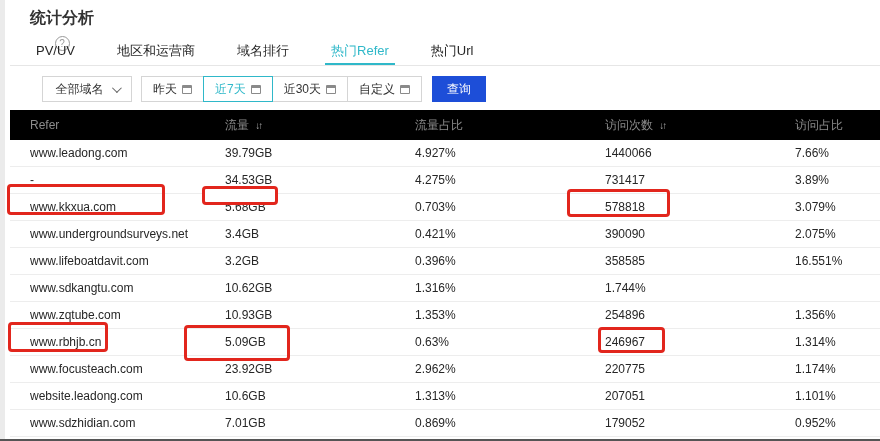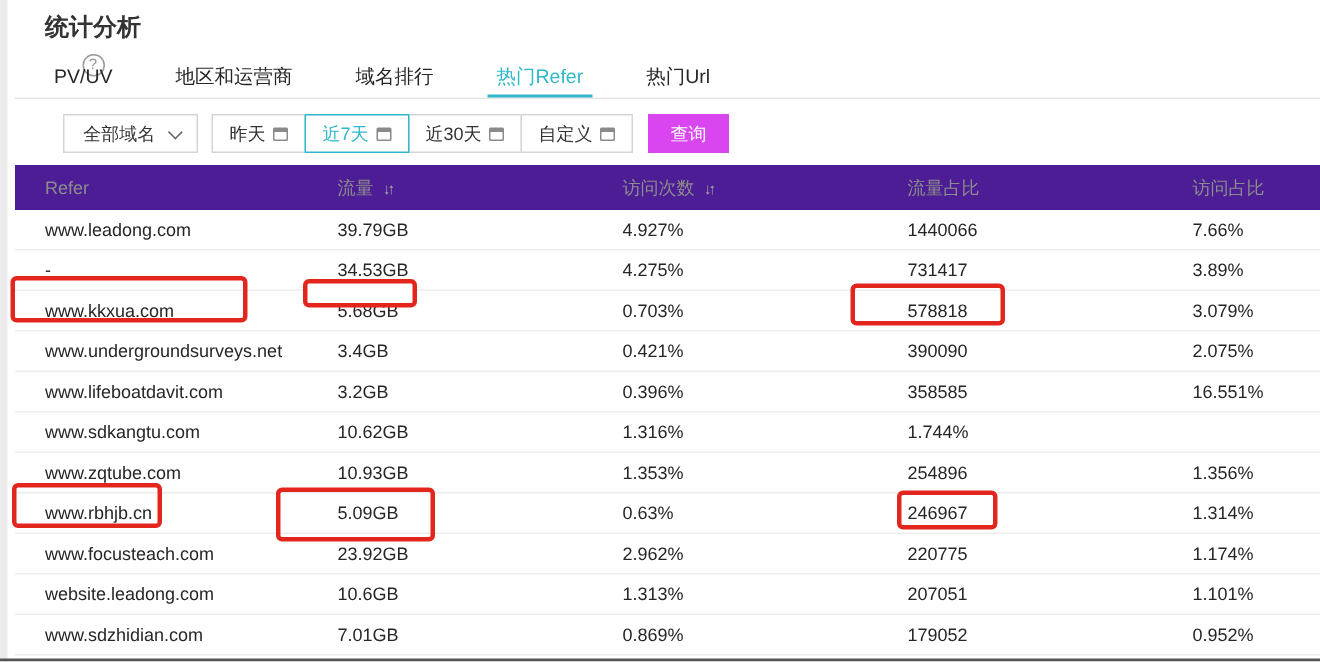--- a/index.html
+++ b/index.html
@@ -28,27 +28,27 @@
     color:#333; cursor:pointer; }
   .chevron-down { width:7px; height:7px; border-right:1px solid #666; border-bottom:1px solid #666;
     transform:rotate(45deg) translateY(-2px); }
   .range-group { display:flex; margin-left:10px; }
   .range-btn { height:26px; padding:0 11px; border:1px solid #d5d5d5; background:#fff;
     font-size:12px; color:#333; line-height:24px; cursor:pointer; margin-left:-1px;
     display:flex; align-items:center; gap:5px; white-space:nowrap; }
   .range-btn.active { color:#2fb8c9; border-color:#2fb8c9; z-index:2; position:relative; }
   .calendar-icon { display:inline-block; width:10px; height:9px; border:1px solid #8a8a8a;
     border-top-width:3px; border-radius:1px; }
-  .query-btn { margin-left:10px; width:54px; height:26px; background:#d946ef; color:#fff;
+  .query-btn { margin-left:10px; width:54px; height:26px; background:#1d4ed8; color:#fff;
     font-size:12px; border:none; cursor:pointer; }
 
   
   .table { position:absolute; left:10px; top:110px; right:0; }
   .thead { display:grid; grid-template-columns:215px 190px 190px 190px 1fr;
-    height:30px; background:#4c1d95; align-items:center; }
+    height:30px; background:#000000; align-items:center; }
   .th { font-size:12px; color:#8c8c8c; white-space:nowrap; }
   .th:first-child { padding-left:20px; }
   .sort-icon { font-size:10px; color:#aaa; letter-spacing:-2px; margin-left:3px; }
   .tr { display:grid; grid-template-columns:215px 190px 190px 190px 1fr; height:27px;
     align-items:center; border-bottom:1px solid #ededed; }
   .td { font-size:12px; color:#262626; white-space:nowrap; }
   .td:first-child { padding-left:20px; }
 
   
   .annotation-box { position:absolute; border:3px solid #e2261d; border-radius:4px;
@@ -103,26 +103,26 @@
     <div class="thead" id="thead">
         <div class="th">
     <span>Refer</span>
     
   </div>
         <div class="th">
     <span>流量</span>
     <span class="sort-icon">↓↑</span>
   </div>
         <div class="th">
+    <span>流量占比</span>
+    
+  </div>
+        <div class="th">
     <span>访问次数</span>
     <span class="sort-icon">↓↑</span>
-  </div>
-        <div class="th">
-    <span>流量占比</span>
-    
   </div>
         <div class="th">
     <span>访问占比</span>
     
   </div>
       </div>
     <div id="tbody">
         <div class="tr">
     <div class="td">www.leadong.com</div>
     <div class="td">39.79GB</div>

